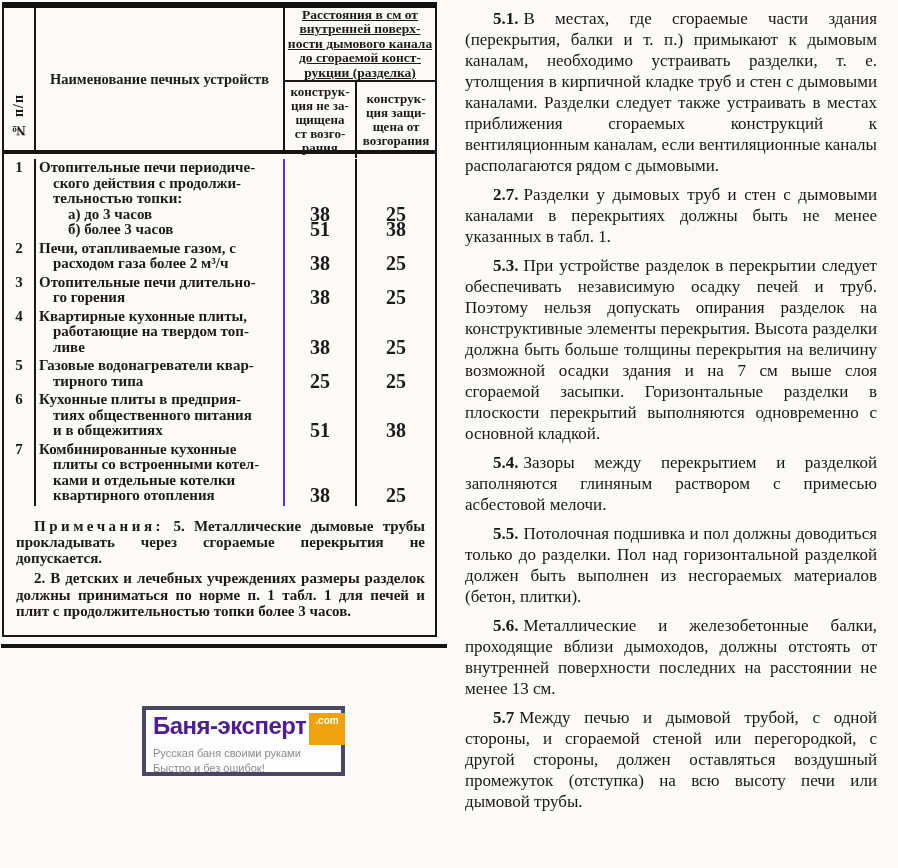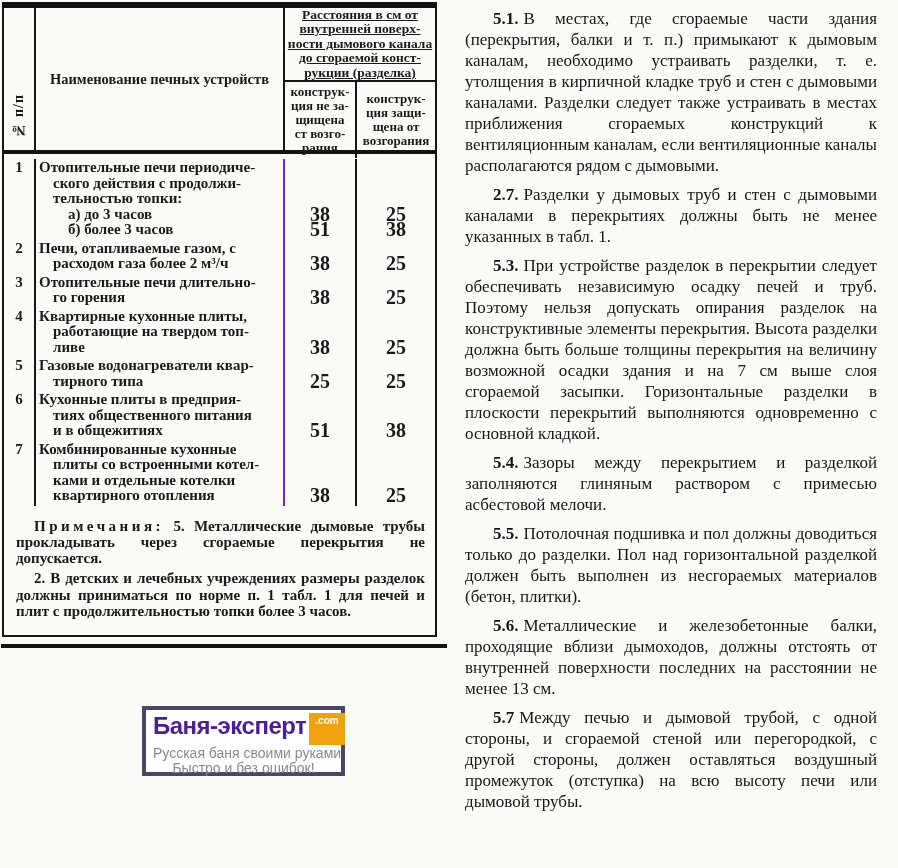--- a/index.html
+++ b/index.html
@@ -90,22 +90,22 @@
   .logo-title {
     font-family:"Liberation Sans", sans-serif; font-weight:bold;
     font-size:24px; line-height:25px; color:#4c1d95; letter-spacing:-0.5px; white-space:nowrap;
   }
   .logo-badge {
     background:#efa20e; color:#ffffff;
     font-family:"Liberation Sans", sans-serif; font-weight:bold; font-size:10px;
     padding:2px 6px 19px; border-radius:0; margin-top:0; line-height:11px;
   }
   .logo-tag {
-    font-family:"Liberation Sans", sans-serif; font-size:14px;
-    color:#8a8a8a; line-height:14px; margin-top:1px; white-space:nowrap;text-align:center;
+    font-family:"Liberation Sans", sans-serif; font-size:11px;
+    color:#8a8a8a; line-height:14px; margin-top:1px; white-space:nowrap;
   }
 
   
   .right-col {
     position:absolute; left:449px; top:8px; width:444px; height:856px;
     overflow:hidden; font-size:17px; line-height:21px; text-align:justify; color:#161616;
   }
   .para { margin:0 16px 8px; text-indent:28px; }
   .pnum { font-weight:bold; margin-right:5px; }
 </style>

